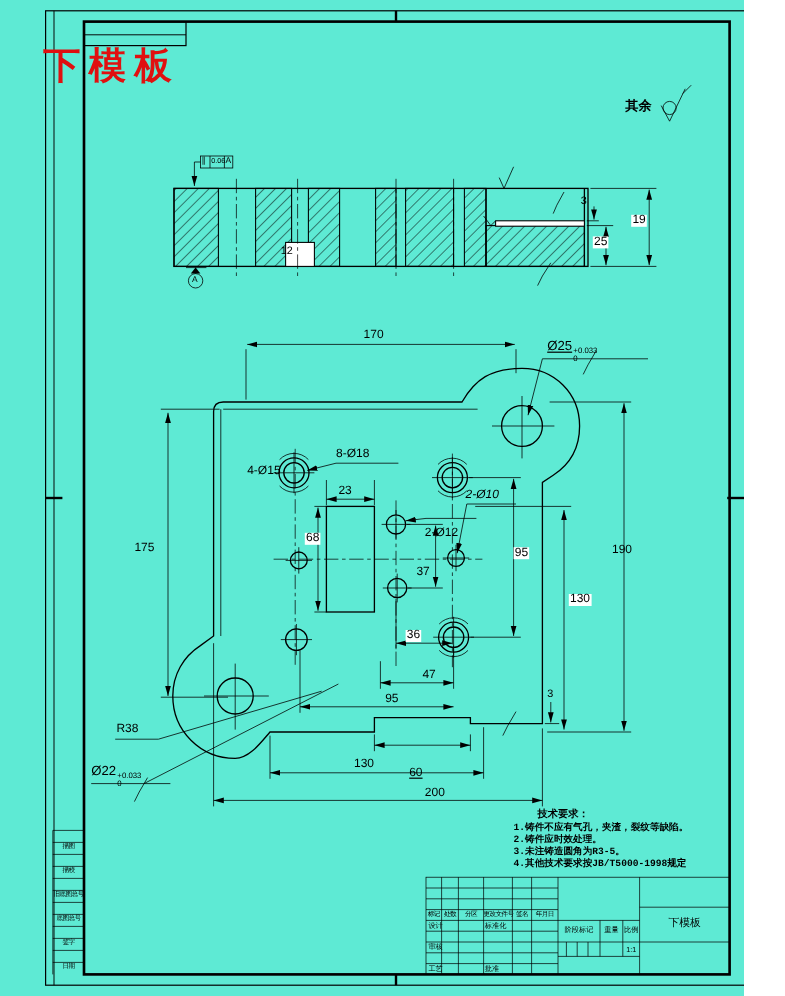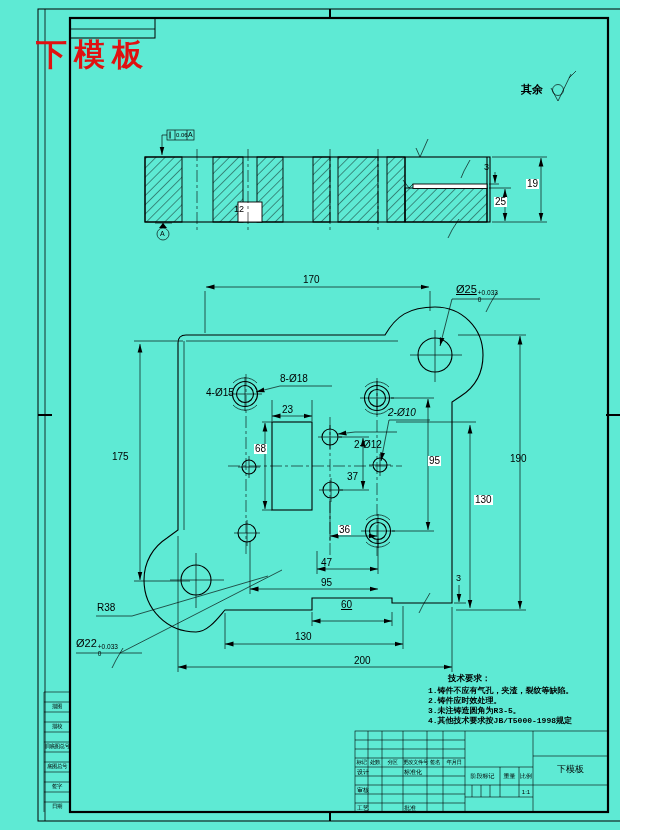--- a/index.html
+++ b/index.html
@@ -301,23 +301,23 @@
 
 <span class="t s10" style="left:303px;top:275px;">170</span>
 <span class="t s10" style="left:112px;top:452px;">175</span>
 <span class="t s10" style="left:510px;top:442px;margin-top:12px;">190</span>
 <span class="t s10 bgw" style="left:474px;top:495px;">130</span>
 <span class="t s10 bgw" style="left:428px;top:456px;">95</span>
 <span class="t s10" style="left:282px;top:405px;">23</span>
 <span class="t s10 bgw" style="left:254px;top:444px;">68</span>
 <span class="t s10" style="left:347px;top:472px;">37</span>
 <span class="t s10 bgw" style="left:338px;top:525px;">36</span>
-<span class="t s10" style="left:321px;top:558px;">47</span>
+<span class="t s10" style="left:352px;top:558px;">47</span>
 <span class="t s10" style="left:321px;top:578px;">95</span>
-<span class="t s10" style="left:341px;top:600px;text-decoration:underline;">60</span>
+<span class="t s10" style="left:341px;top:640px;text-decoration:underline;">60</span>
 <span class="t s10" style="left:295px;top:632px;">130</span>
 <span class="t s10" style="left:354px;top:656px;">200</span>
 <span class="t s9" style="left:456px;top:574px;">3</span>
 
 <span class="t s10" style="left:280px;top:374px;">8-Ø18</span>
 <span class="t s10" style="left:206px;top:388px;">4-Ø15</span>
 <span class="t s10" style="left:354px;top:428px;margin-top:12px;">2-Ø12</span>
 <span class="t s10" style="left:388px;top:408px;font-style:italic;">2-Ø10</span>
 <span class="t s10" style="left:97px;top:603px;">R38</span>
 <span class="t s11b" style="left:456px;top:284px;font-weight:normal;text-decoration:underline;">

